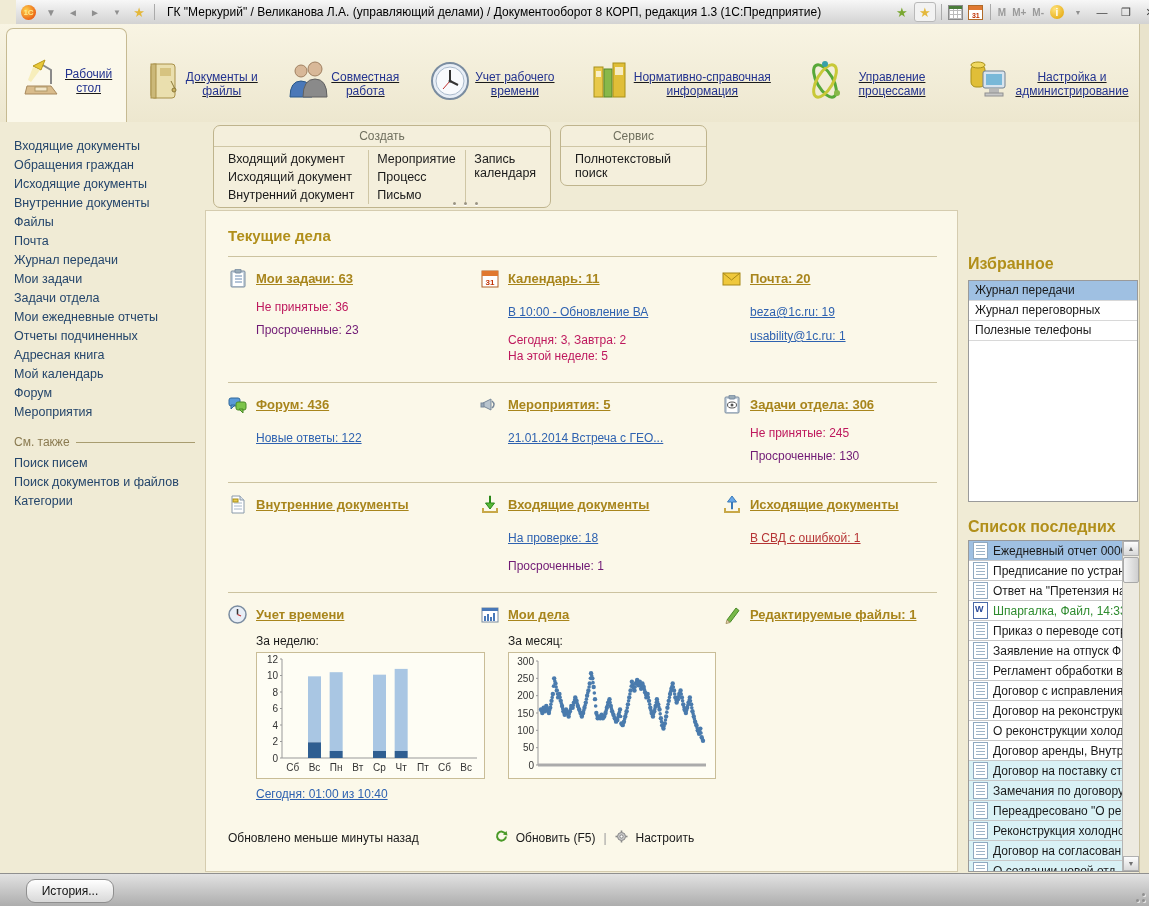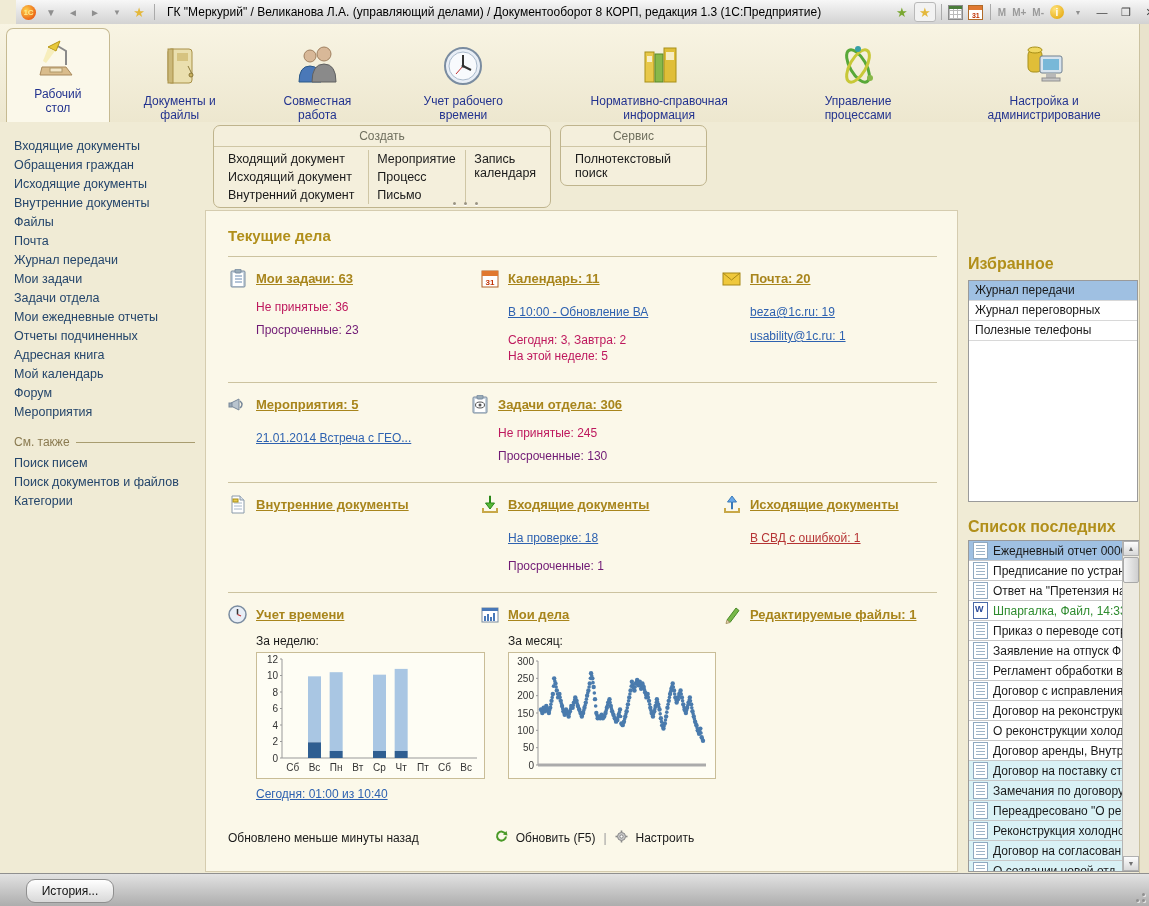--- a/index.html
+++ b/index.html
@@ -15,21 +15,21 @@
   .tb-right{display:flex;align-items:center;margin-right:4px;}
   .mini-ic{width:18px;height:16px;margin:0 1px;display:flex;align-items:center;justify-content:center;font-size:9px;color:#777;}
   .calc-ic{width:13px;height:13px;background:#fff;border:1px solid #8a8a8a;background-image:linear-gradient(#4a7c3a 3px,transparent 3px),repeating-linear-gradient(90deg,#bbb 0 1px,transparent 1px 4px),repeating-linear-gradient(#bbb 0 1px,transparent 1px 4px);}
   .cal-ic{width:13px;height:13px;background:#fff;border:1px solid #b06a28;position:relative;font-size:7px;color:#c03000;display:flex;align-items:flex-end;justify-content:center;font-weight:bold;}
   .cal-ic::before{content:"";position:absolute;left:0;top:0;right:0;height:4px;background:#E07830;}
   .m-btn{color:#9a9a9a;font-size:10px;font-weight:bold;padding:0 3px;}
   .info-ic{width:14px;height:14px;border-radius:50%;background:radial-gradient(circle at 35% 30%,#ffe27a,#e0a000);color:#fff;font-weight:bold;font-size:10px;display:flex;align-items:center;justify-content:center;}
   .win-btn{width:22px;height:18px;display:flex;align-items:center;justify-content:center;color:#444;font-size:11px;margin-left:2px;}
   
   .tabstrip{position:absolute;left:0;top:24px;width:1149px;height:98px;background:linear-gradient(#F8F4E3,#EDE7CF);display:flex;align-items:flex-end;padding-left:6px;box-sizing:border-box;}
-  .stab{display:flex;flex-direction:column;align-items:center;justify-content:flex-start;padding:8px 14px 4px;height:86px;box-sizing:border-box;}
+  .stab{display:flex;flex-direction:row;align-items:center;justify-content:flex-start;padding:8px 14px 4px;height:86px;box-sizing:border-box;text-decoration:underline;}
   .stab .cap{color:#23338F;font-size:12px;text-align:center;line-height:14px;margin-top:6px;}
   .stab.active{background:#FBF8EA;border:1px solid #C6BA92;border-bottom:none;border-radius:7px 7px 0 0;height:94px;}
   .stab .ticon{width:44px;height:44px;display:flex;align-items:center;justify-content:center;}
   
   .sidebar{position:absolute;left:0;top:124px;width:205px;bottom:32px;padding:12px 0 0 14px;box-sizing:border-box;}
   .nav-item{display:block;color:#24456B;font-size:12.5px;padding:2.5px 0;text-decoration:none;cursor:pointer;}
   .seealso{margin-top:14px;margin-bottom:4px;color:#8A7A50;font-size:12px;display:flex;align-items:center;gap:6px;}
   .seealso::after{content:"";flex:1;height:1px;background:#A89C70;margin-right:10px;}
   .cmdarea{position:absolute;left:205px;top:122px;width:944px;height:86px;}
   .groupbox{position:absolute;border:1px solid #BFB48D;border-radius:7px;background:#F4EFDC;}
@@ -329,20 +329,36 @@
         <a class="w-title">Почта: 20</a>
       </div>
       <div class="w-body">
         <a class="w-link">beza@1c.ru: 19</a><br>
         <a class="w-link">usability@1c.ru: 1</a>
       </div>
     </div>
   </div>
 
   <div class="w-row">
+    <div class="w-col">
+      <div class="w-head">
+        <span class="w-ticon">
+          <svg width="19" height="18">
+              <rect x="1" y="2" width="11" height="8" rx="2" fill="#5A9AD8" stroke="#30689A"></rect>
+              <polygon points="3,9 3,13 7,9" fill="#5A9AD8" stroke="#30689A"></polygon>
+              <rect x="8" y="6" width="10" height="8" rx="2" fill="#7CC44A" stroke="#4A8A28"></rect>
+              <polygon points="15,13 15,17 11,13" fill="#7CC44A" stroke="#4A8A28"></polygon>
+            </svg>
+        </span>
+        <a class="w-title">Форум: 436</a>
+      </div>
+      <div class="w-body">
+        <a class="w-link">Новые ответы: 122</a>
+      </div>
+    </div>
     <div class="w-col c2">
       <div class="w-head">
         <span class="w-ticon">
           <svg width="19" height="16">
               <polygon points="3,6 11,2 11,13 3,9" fill="#B8C4CE" stroke="#78889A"></polygon>
               <rect x="1" y="6" width="3" height="4" fill="#98A8B8" stroke="#78889A"></rect>
               <path d="M12 4 Q16 7.5 12 11" fill="none" stroke="#78889A" stroke-width="1.5"></path>
             </svg>
         </span>
         <a class="w-title">Мероприятия: 5</a>

